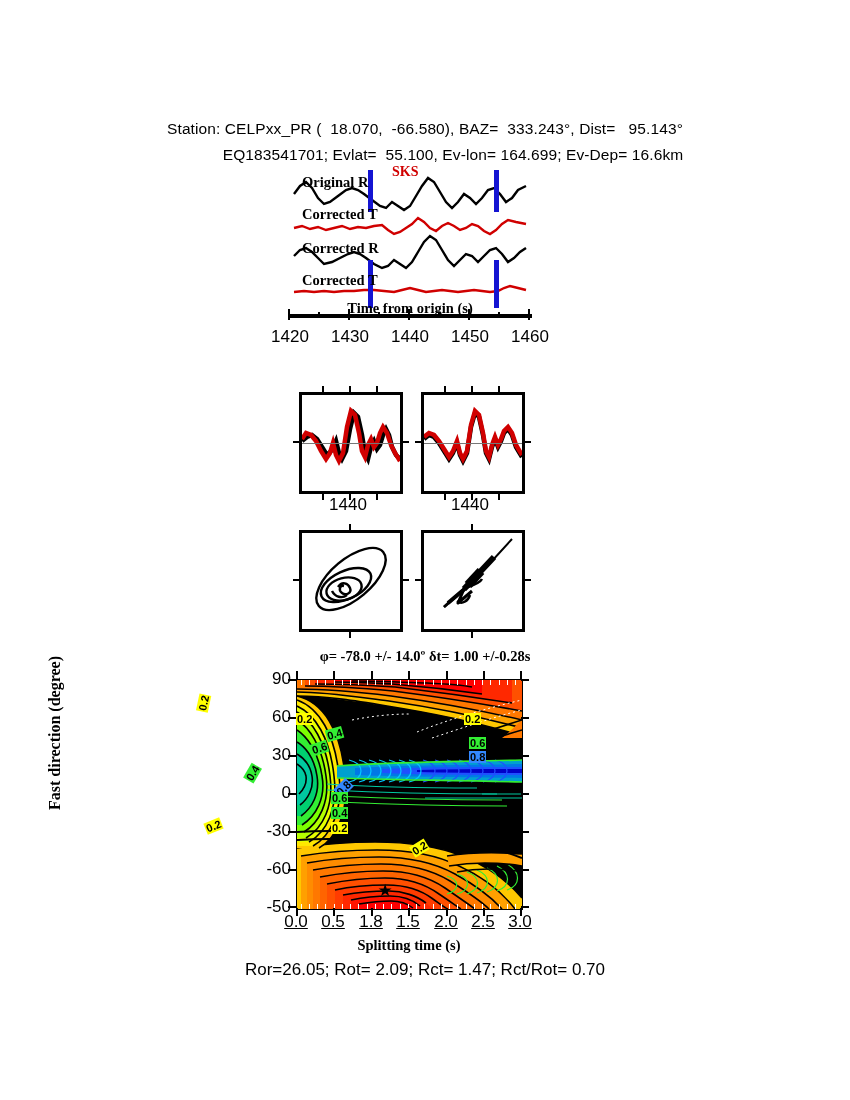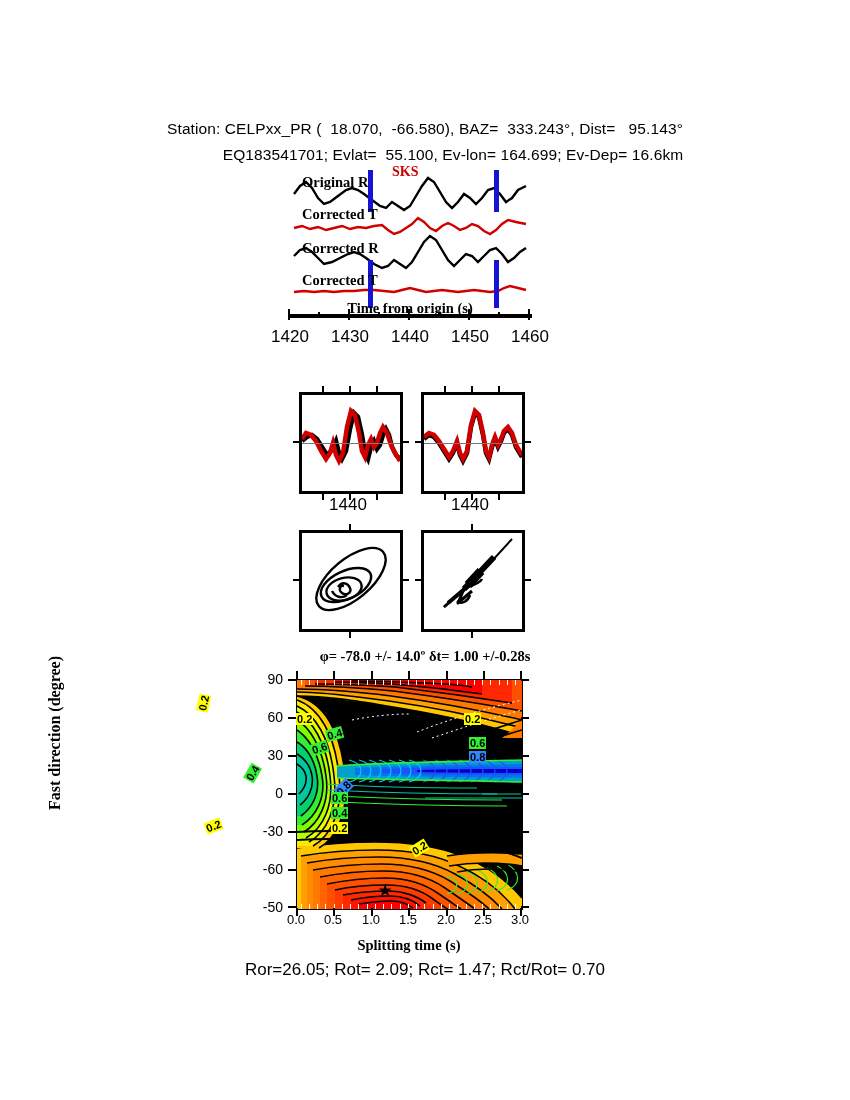--- a/index.html
+++ b/index.html
@@ -43,25 +43,25 @@
   #cplot{position:absolute;left:296px;top:679px;width:225px;height:229px;
          background:#000;overflow:hidden;border:1px solid #000;}
   #cplot svg{display:block;}
   #ctitle{position:absolute;left:140px;top:648px;width:570px;text-align:center;
           font-family:"Liberation Serif",serif;font-weight:bold;font-size:14.5px;}
   #ylabel{position:absolute;left:-55px;top:724px;width:220px;text-align:center;
           font-family:"Liberation Serif",serif;font-weight:bold;font-size:16px;
           transform:rotate(-90deg);transform-origin:center center;}
   #xlabel{position:absolute;left:296px;top:937px;width:226px;text-align:center;
           font-family:"Liberation Serif",serif;font-weight:bold;font-size:14.5px;}
-  .yt{position:absolute;right:8px;transform:translateY(-50%);font-size:14px;
+  .yt{position:absolute;right:0;transform:translateY(-50%);font-size:17px;
       white-space:nowrap;}
   #ytlabels{position:absolute;left:215px;top:679px;width:76px;height:229px;}
   #xtlabels{position:absolute;left:236px;top:912px;width:346px;height:24px;}
-  #xtlabels span{position:absolute;font-size:13px;transform:translateX(-50%);}
+  #xtlabels span{position:absolute;font-size:17px;transform:translateX(-50%);text-decoration:underline;}
   .cptickT{position:absolute;top:0px;width:1px;height:5px;background:#fff;}
   .cptickB{position:absolute;bottom:0px;width:1px;height:5px;background:#fff;}
   .cptickBmaj{position:absolute;top:908px;width:2px;height:8px;background:#000;}
   .cptickTmaj{position:absolute;top:671px;width:2px;height:8px;background:#000;}
   .cptickLmaj{position:absolute;left:288px;height:2px;width:8px;background:#000;}
   .cptickRmaj{position:absolute;left:521px;height:2px;width:8px;background:#000;}
   .clab{position:absolute;font-size:11px;font-weight:bold;color:#000;
         padding:0 1px;line-height:12px;white-space:nowrap;z-index:9;}
 
   
@@ -477,21 +477,21 @@
   <span class="yt" style="top:76px;">30</span>
   <span class="yt" style="top:114px;">0</span>
   <span class="yt" style="top:152px;">-30</span>
   <span class="yt" style="top:190px;">-60</span>
   <span class="yt" style="top:228px;">-50</span>
 </div>
 
 <div id="xtlabels">
   <span style="left:60px;">0.0</span>
   <span style="left:97px;">0.5</span>
-  <span style="left:135px;">1.0</span>
+  <span style="left:135px;">1.8</span>
   <span style="left:172px;text-align:right;">1.5</span>
   <span style="left:210px;">2.0</span>
   <span style="left:247px;">2.5</span>
   <span style="left:284px;">3.0</span>
 </div>
 
 <div id="xlabel">Splitting time (s)</div>
 
 <div id="footer">Ror=26.05; Rot= 2.09; Rct= 1.47; Rct/Rot= 0.70</div>
 

